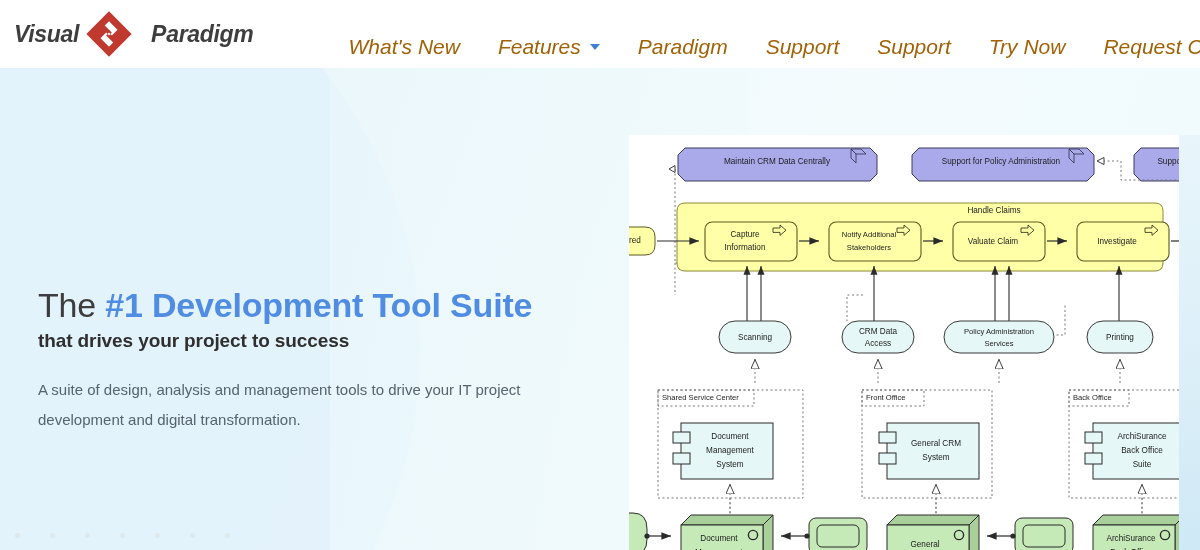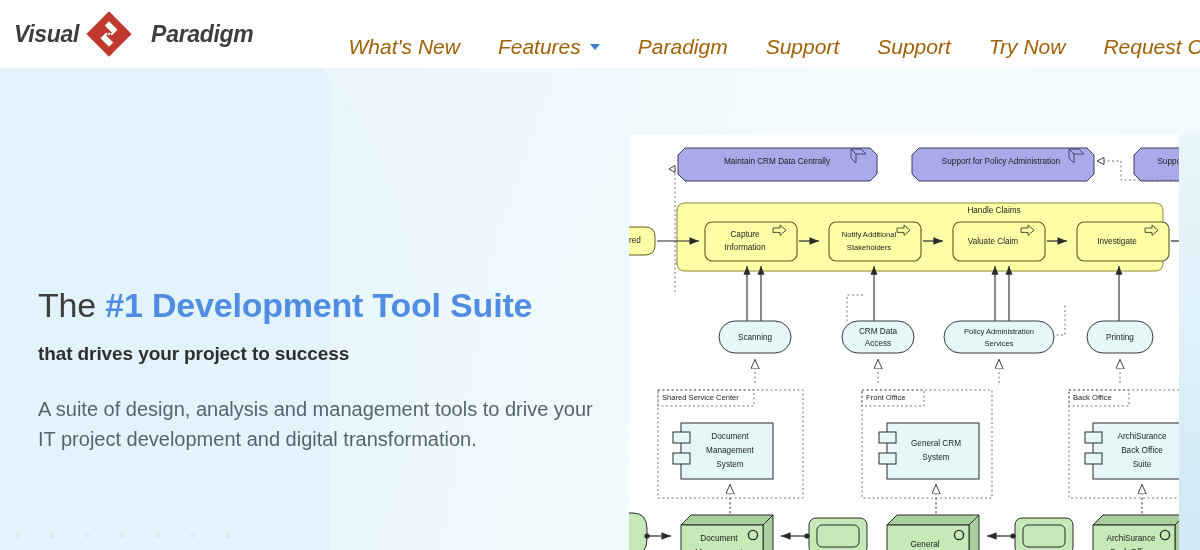--- a/index.html
+++ b/index.html
@@ -130,29 +130,29 @@
     line-height: 44px;
     font-weight: normal;
     color: #3d3d3d;
     white-space: nowrap;
     letter-spacing: -0.2px;
   }
   .headline .accent {
     color: #4f8ce2; font-weight: bold;
   }
   .subhead {
-    margin-top: 16px;
+    margin-top: 3px;
     font-size: 19px;
     font-weight: bold;
     color: #2f2f2f;
     letter-spacing: -0.1px;
   }
   .body-copy {
-    margin-top: 29px;
-    font-size: 20px;
+    margin-top: 23px;
+    font-size: 15px;
     line-height: 30px;
     color: #56646d;
     max-width: 572px;
   }
 
   
   .diagram-panel {
     position: absolute;
     left: 629px; top: 135px;
     width: 594px; height: 415px;

